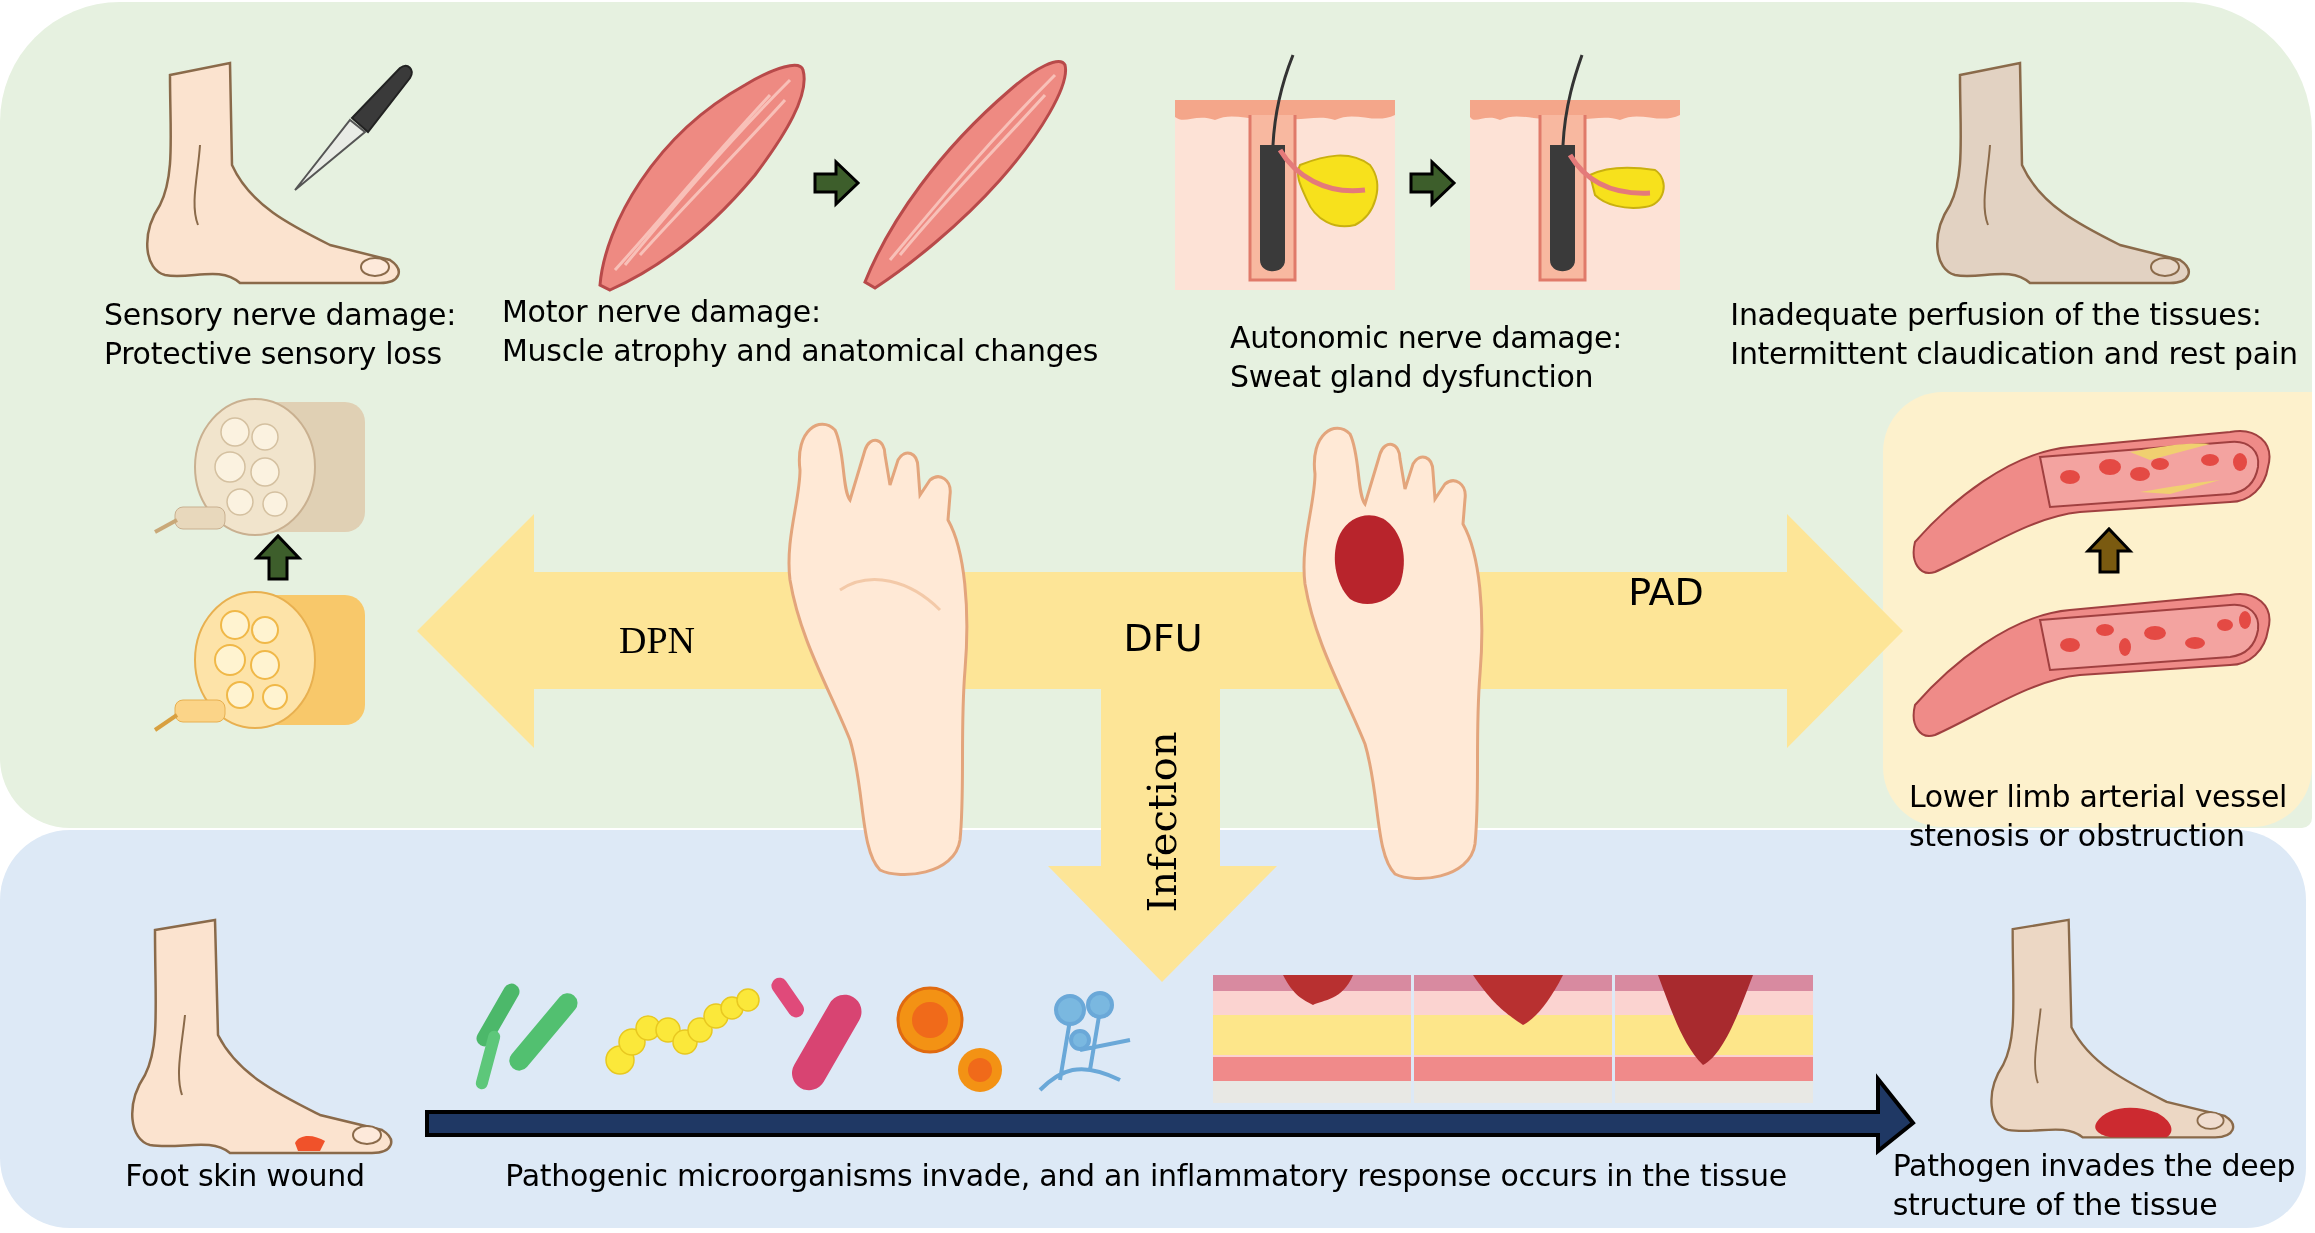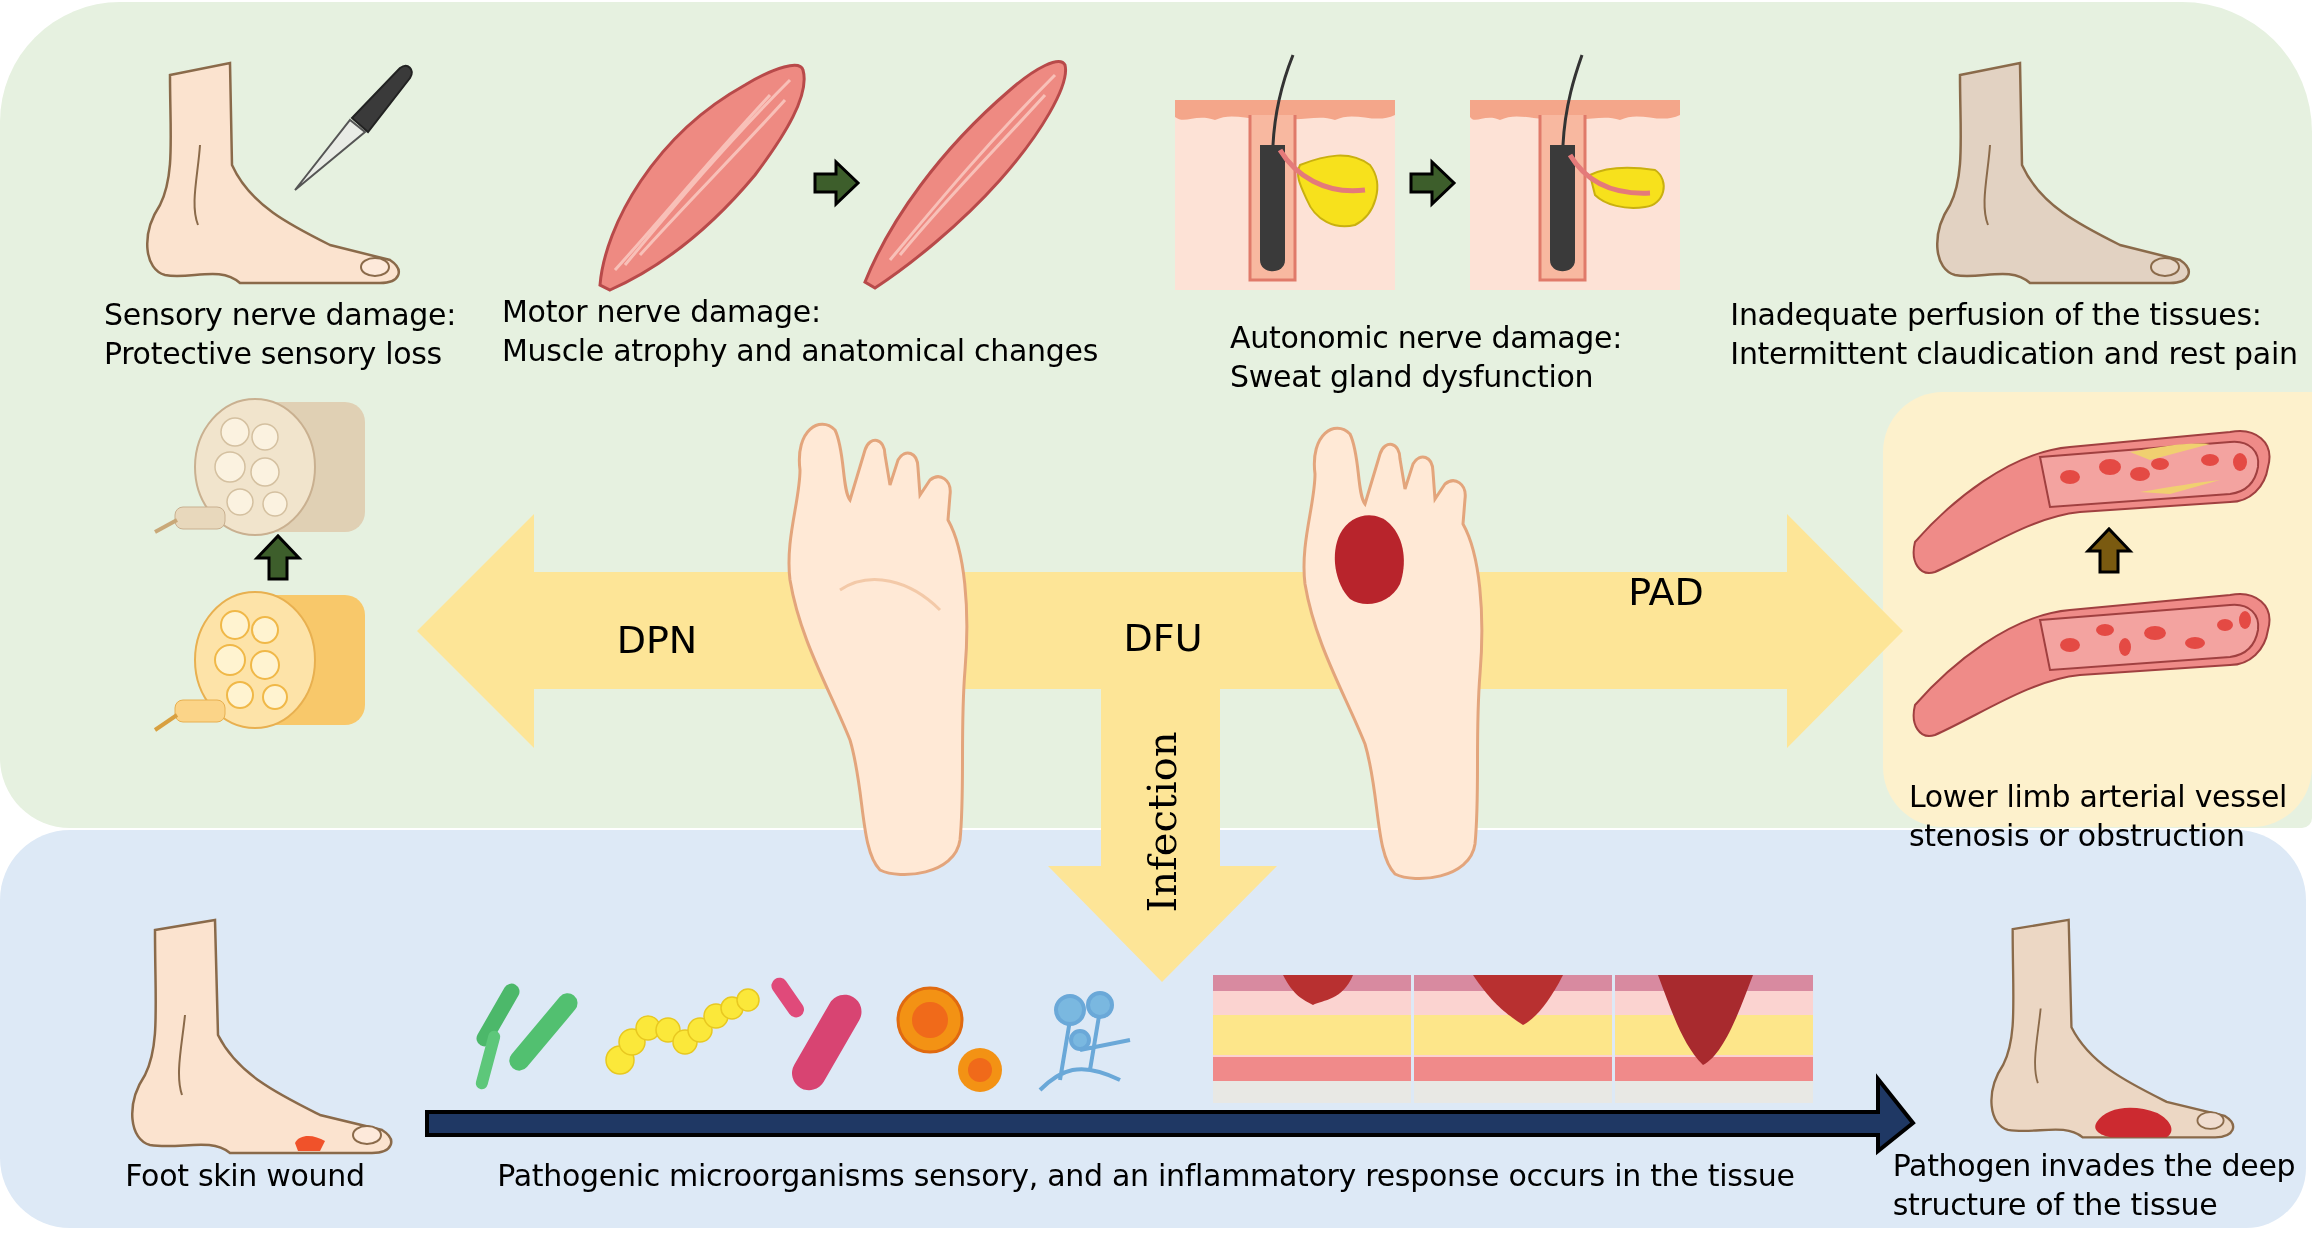--- a/index.html
+++ b/index.html
@@ -220,21 +220,21 @@
   <polygon points="427,1112 1878,1112 1878,1079 1913,1123 1878,1151 1878,1135 427,1135" fill="#1f3864" stroke="#000" stroke-width="4" stroke-linejoin="miter"></polygon>
 </svg>
 
 <svg width="280" height="245" style="left:1980px;top:900px;" viewBox="0 0 300 250">
   <path d="M35,25 L95,15 L98,130 C118,170 160,190 200,210 L262,225 C278,235 272,248 252,248 L110,248 C90,232 60,245 30,240 C10,235 5,200 25,170 C40,140 35,100 35,25Z" fill="#ecd7c4" stroke="#8a6a4a" stroke-width="2.5"></path>
   <path d="M65,110 C62,140 55,170 62,190" fill="none" stroke="#8a6a4a" stroke-width="2"></path>
   <ellipse cx="247" cy="230" rx="14" ry="9" fill="#f0ddd0" stroke="#8a6a4a" stroke-width="2"></ellipse>
   <path d="M125,232 C135,215 165,212 190,222 C205,230 210,242 200,248 L140,248 C128,246 120,240 125,232Z" fill="#cc2a30"></path>
 </svg>
 
-<div class="arrow-label" style="left:657px;top:640px;">DPN</div>
+<div class="arrow-label" style="left:657px;top:640px;font-family:Liberation Serif, serif;">DPN</div>
 <div class="arrow-label" style="left:1163px;top:638px;">DFU</div>
 <div class="arrow-label" style="left:1666px;top:592px;">PAD</div>
 <div class="infection">Infection</div>
 
 <div class="caption" style="left:280px;top:295px;">
   <div>Sensory nerve damage:</div>
   <div>Protective sensory loss</div>
 </div>
 <div class="caption" style="left:800px;top:292px;">
   <div>Motor nerve damage:</div>
@@ -253,18 +253,18 @@
 </div>
 <div class="caption" style="left:2098px;top:737px;margin-top:40px;">
   <div>Lower limb arterial vessel</div>
   <div>stenosis or obstruction</div>
 </div>
 
 <div class="caption" style="left:245px;top:1156px;">
   <div>Foot skin wound</div>
 </div>
 <div class="caption" style="left:1146px;top:1156px;">
-  <div>Pathogenic microorganisms sensory, and an inflammatory response occurs in the tissue</div>
+  <div>Pathogenic microorganisms invade, and an inflammatory response occurs in the tissue</div>
 </div>
 <div class="caption" style="left:2094px;top:1146px;">
   <div>Pathogen invades the deep</div>
   <div>structure of the tissue</div>
 </div>
 
 </body></html>

